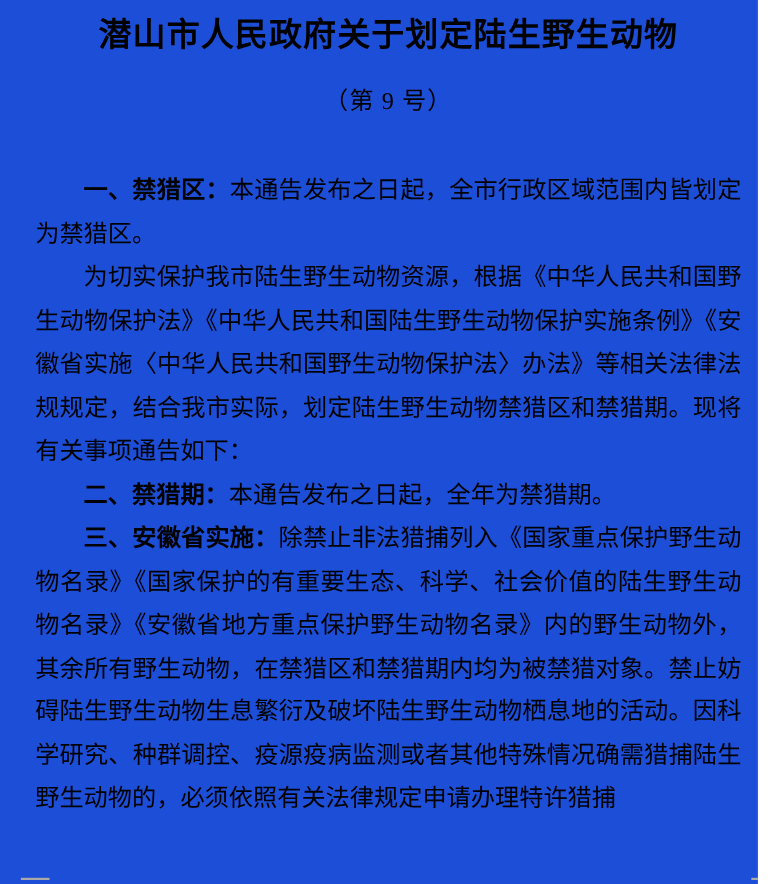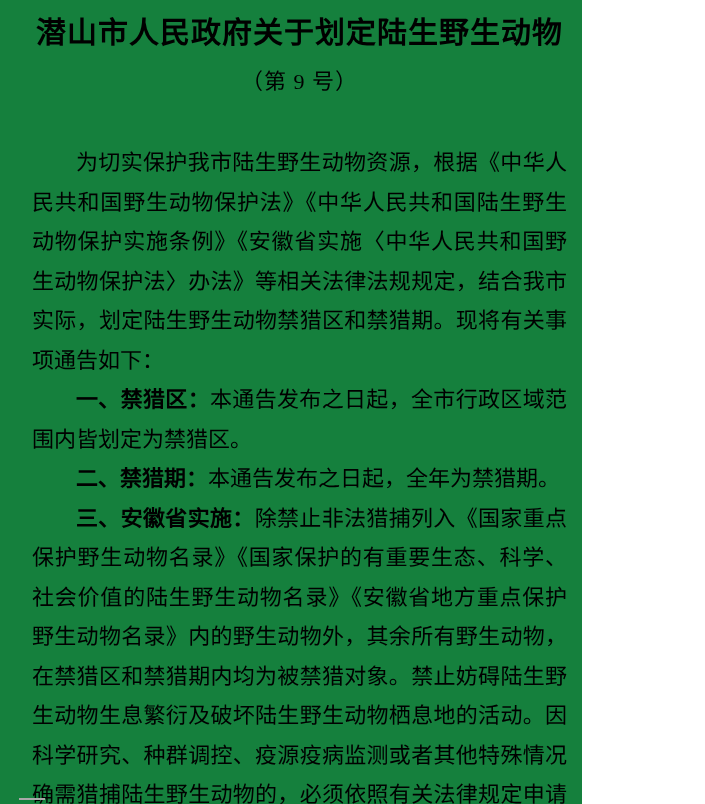--- a/index.html
+++ b/index.html
@@ -2,23 +2,23 @@
 <html lang="zh-CN"><head>
 <meta charset="utf-8">
 <style>
   html, body {
     margin: 0;
     padding: 0;
     background: #ffffff;
   }
   .page {
     position: relative;
-    width: 582px;
+    width: 689px;
     height: 804px;
-    background: #15803d;
+    background: #1d4ed8;
     color: #000000;
     overflow: hidden;
     font-family: "Liberation Serif", serif;
   }
   .content {
     padding: 0 15px 0 32px;
   }
   .doc-title {
     margin: 0;
     padding-top: 12px;
@@ -26,21 +26,21 @@
     font-size: 30px;
     line-height: 41px;
     font-weight: bold;
     letter-spacing: 1px;
     font-family: "Liberation Sans", sans-serif;
   }
   .doc-title .title-line {
     display: block;
   }
   .doc-number {
-    margin-top: 16px;
+    margin-top: 26px;
     text-align: center;
     font-size: 22px;
     line-height: 26px;
     letter-spacing: 1px;
   }
   .doc-body {
     margin-top: 48px;
     font-size: 22px;
     line-height: 39.5px;
     text-align: justify;
@@ -70,23 +70,23 @@
   <div class="content">
 
     <h1 class="doc-title">
       <span class="title-line">潜山市人民政府关于划定陆生野生动物</span>
     </h1>
 
     <div class="doc-number">（第 9 号）</div>
 
     <div class="doc-body">
 
+      <p><span class="section-label">一、禁猎区：</span><span>本通告发布之日起，全市行政区域范围内皆划定为禁猎区。</span></p>
+
       <p>为切实保护我市陆生野生动物资源，根据《中华人民共和国野生动物保护法》《中华人民共和国陆生野生动物保护实施条例》《安徽省实施〈中华人民共和国野生动物保护法〉办法》等相关法律法规规定，结合我市实际，划定陆生野生动物禁猎区和禁猎期。现将有关事项通告如下：</p>
-
-      <p><span class="section-label">一、禁猎区：</span><span>本通告发布之日起，全市行政区域范围内皆划定为禁猎区。</span></p>
 
       <p><span class="section-label">二、禁猎期：</span><span>本通告发布之日起，全年为禁猎期。</span></p>
 
       <p><span class="section-label">三、安徽省实施：</span><span>除禁止非法猎捕列入《国家重点保护野生动物名录》《国家保护的有重要生态、科学、社会价值的陆生野生动物名录》《安徽省地方重点保护野生动物名录》内的野生动物外，其余所有野生动物，在禁猎区和禁猎期内均为被禁猎对象。禁止妨碍陆生野生动物生息繁衍及破坏陆生野生动物栖息地的活动。因科学研究、种群调控、疫源疫病监测或者其他特殊情况确需猎捕陆生野生动物的，必须依照有关法律规定申请办理特许猎捕</span></p>
 
     </div>
   </div>
 
   <div class="boundary-mark left"></div>
   <div class="boundary-mark right"></div>

